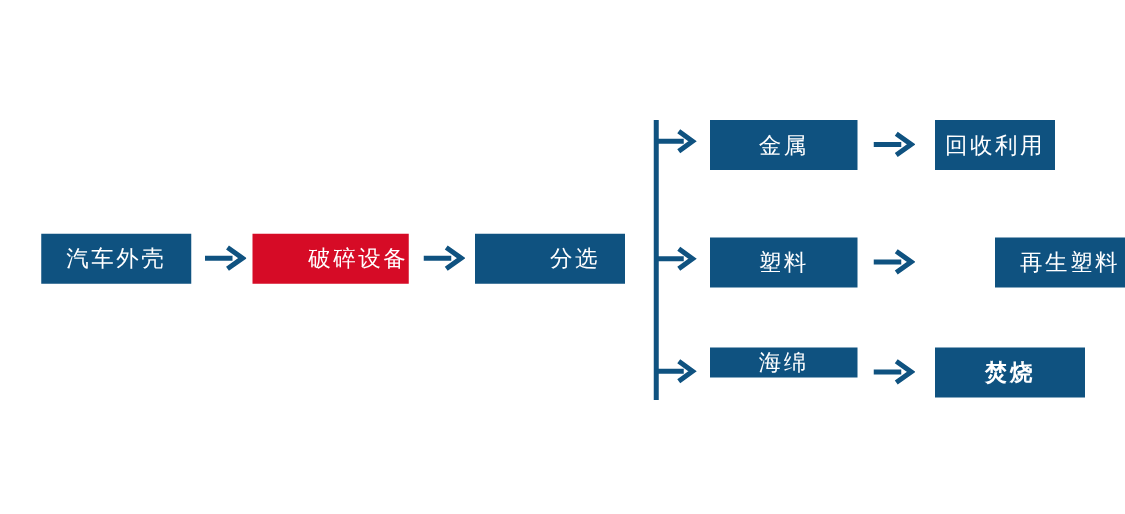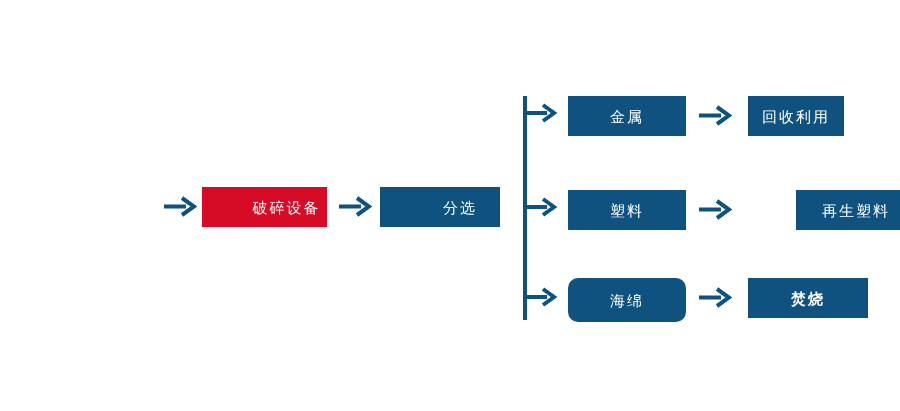--- a/index.html
+++ b/index.html
@@ -23,38 +23,38 @@
   }
 
   
   .node {
     position: absolute;
     display: flex;
     align-items: center;
     justify-content: center;
     box-sizing: border-box;
     color: #ffffff;
-    font-size: 15px;
+    font-size: 18px;
     letter-spacing: 2px;
     line-height: 1;
     white-space: nowrap;
     user-select: none;
   }
   .node.blue { background: #0f5280; }
   .node.red  { background: #d60b26; padding-left: 44px; }
 
   
   .n-shell   { left: 33px;  top: 187px; width: 120px; height: 40px; }
   .n-crusher { left: 202px; top: 187px; width: 125px; height: 40px; }
   .n-sort    { left: 380px; top: 187px; width: 120px; height: 40px; padding-left: 40px; }
 
   
   .n-metal   { left: 568px; top: 96px;  width: 118px; height: 40px; }
   .n-plastic { left: 568px; top: 190px; width: 118px; height: 40px; }
-  .n-sponge  { left: 568px; top: 278px; width: 118px; height: 44px; border-radius: 10px; }
+  .n-sponge  { left: 568px; top: 278px; width: 118px; height: 24px; }
 
   
   .n-reuse   { left: 748px; top: 96px;  width: 96px; height: 40px; }
   .n-repla   { left: 748px; top: 190px; width: 120px; height: 40px; margin-left: 48px; }
   .n-burn    { left: 748px; top: 278px; width: 120px; height: 40px; font-weight: bold; }
 
   
   .arrow {
     position: absolute;
     width: 34px;
@@ -76,20 +76,21 @@
     width: 50px;
     height: 236px;
   }
   #branch-splitter svg { display: block; width: 100%; height: 100%; }
 </style>
 </head>
 <body>
 
 <div id="flow-canvas">
 
+  <div class="node blue n-shell">汽车外壳</div>
 
   <div class="arrow a-shell-crusher">
     <svg viewBox="0 0 34 26" xmlns="http://www.w3.org/2000/svg" aria-hidden="true">
       <path d="M1 12.5 H23" stroke="#0f5280" stroke-width="4" fill="none"></path>
       <path d="M19 4 L31 12.5 L19 21" stroke="#0f5280" stroke-width="4" fill="none" stroke-linejoin="miter" stroke-linecap="butt"></path>
     </svg>
   </div>
 
   <div class="node red n-crusher">破碎设备</div>
 

